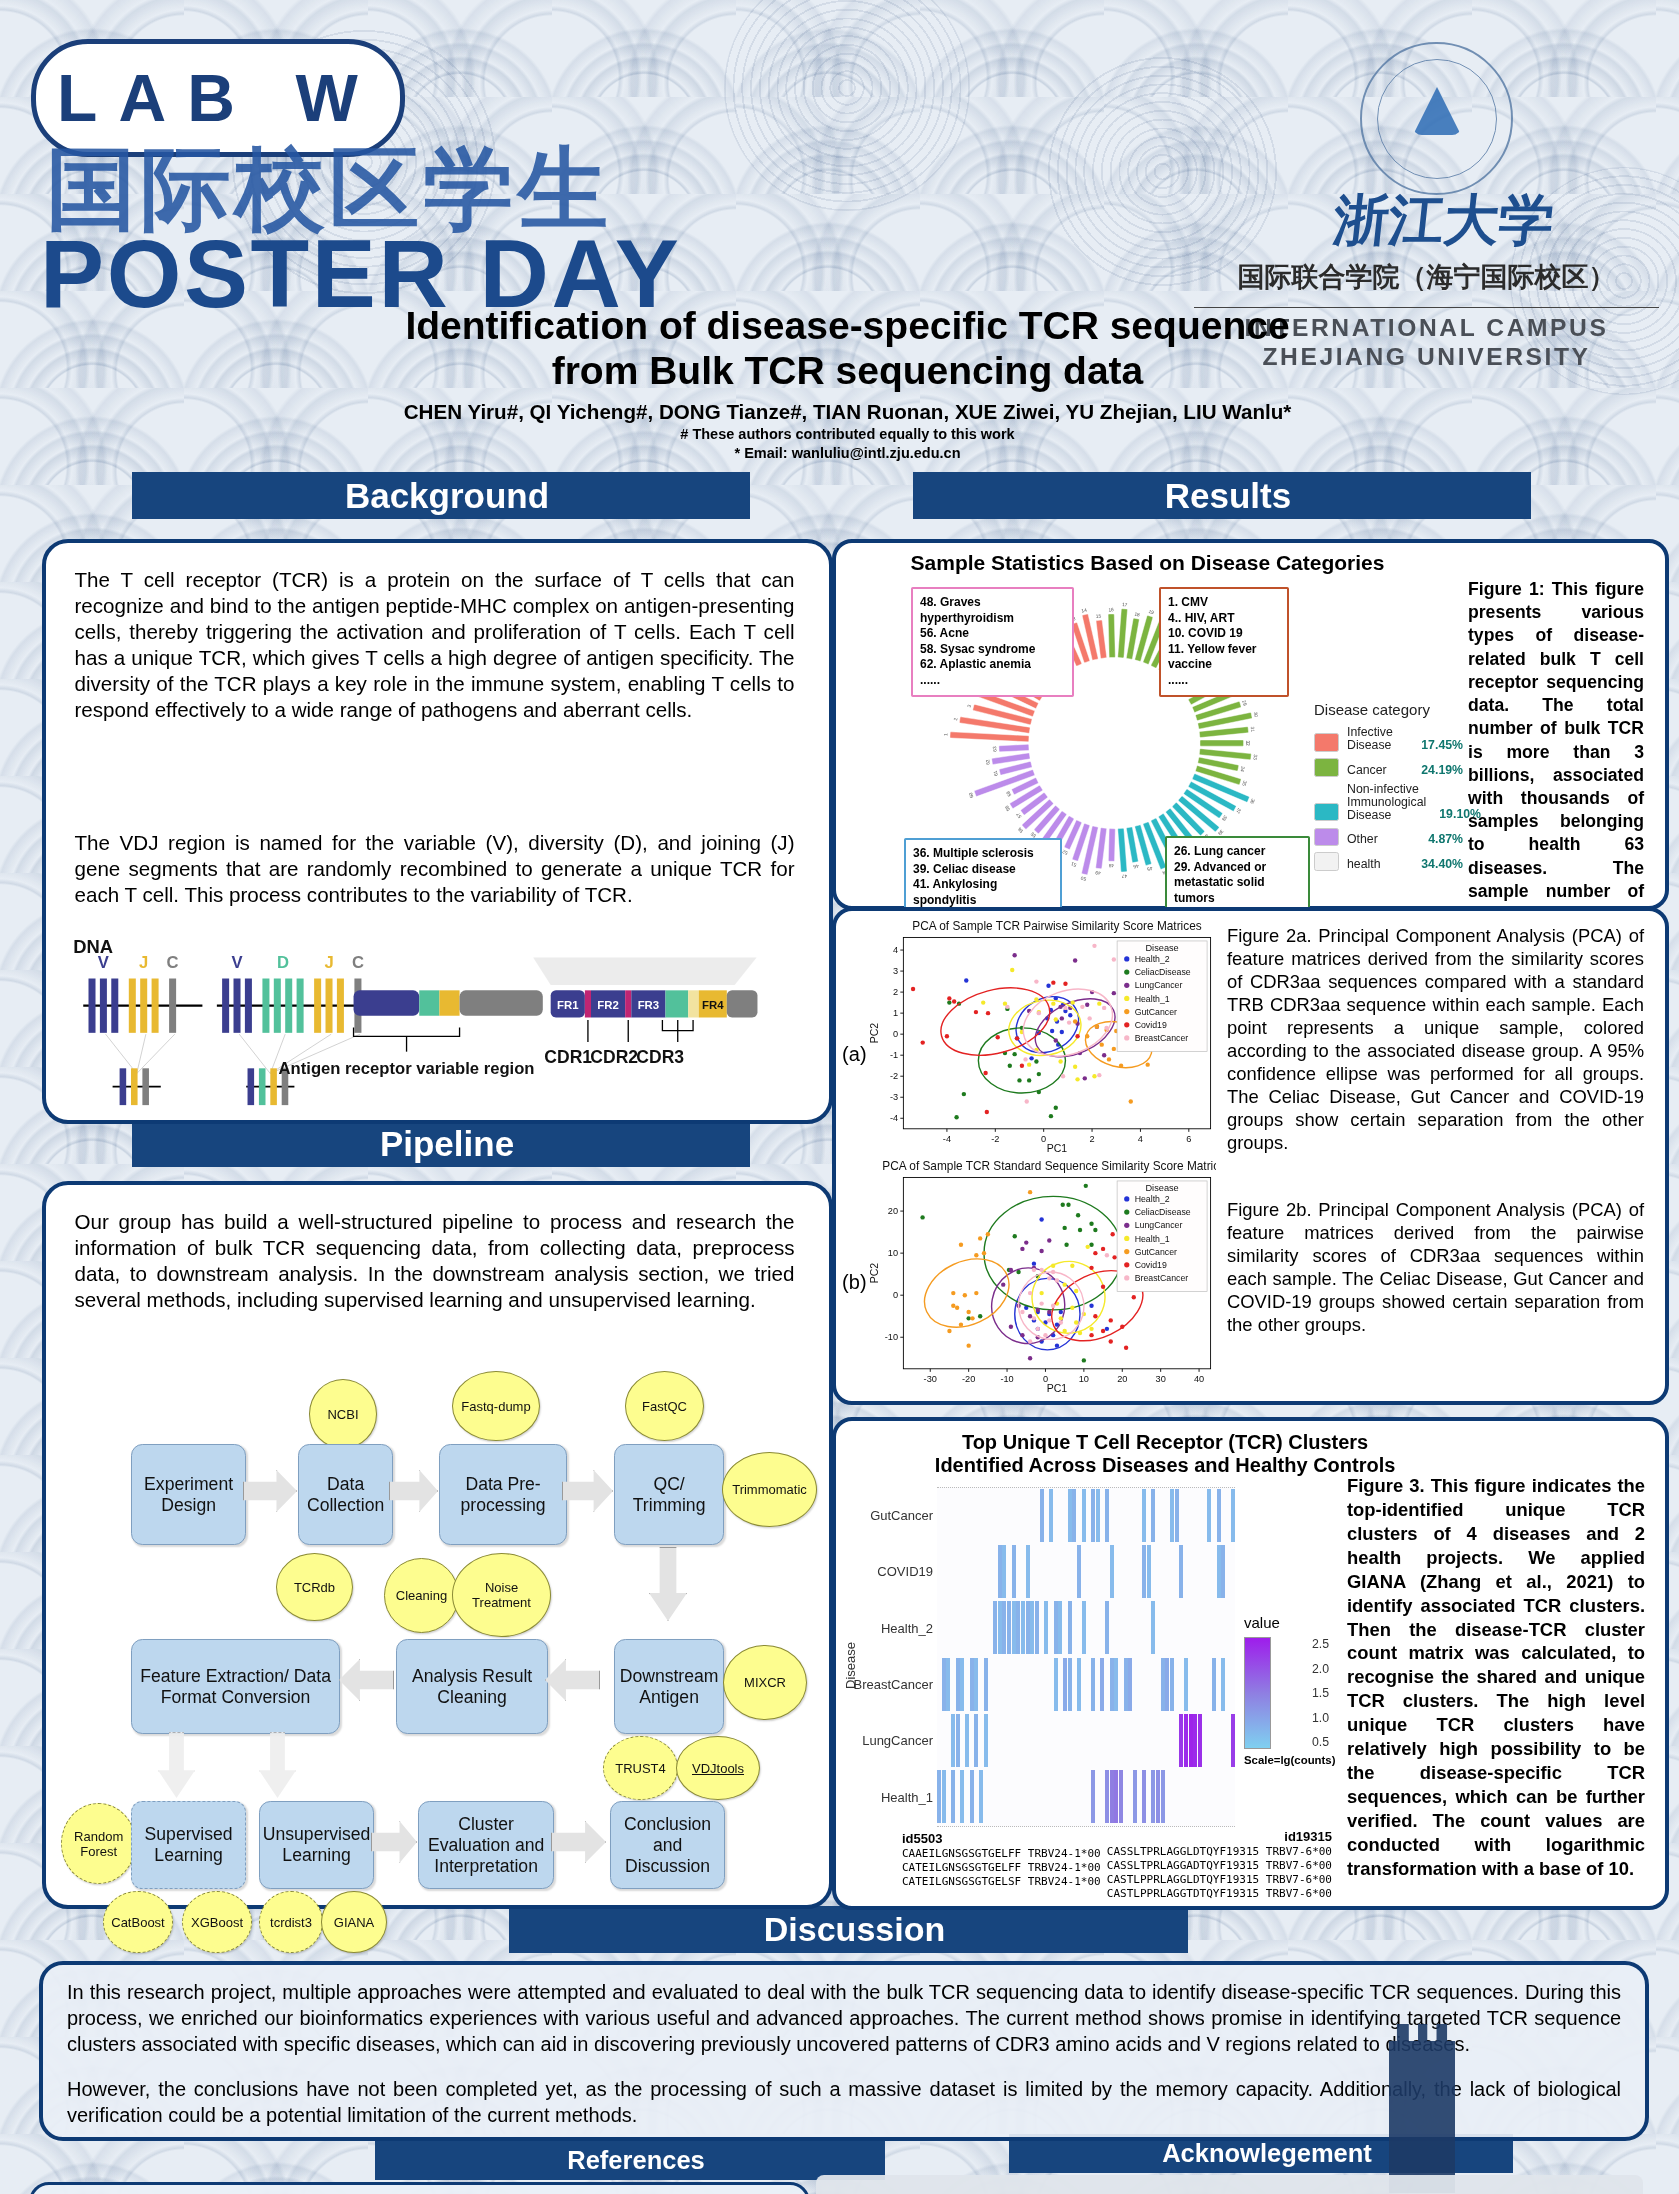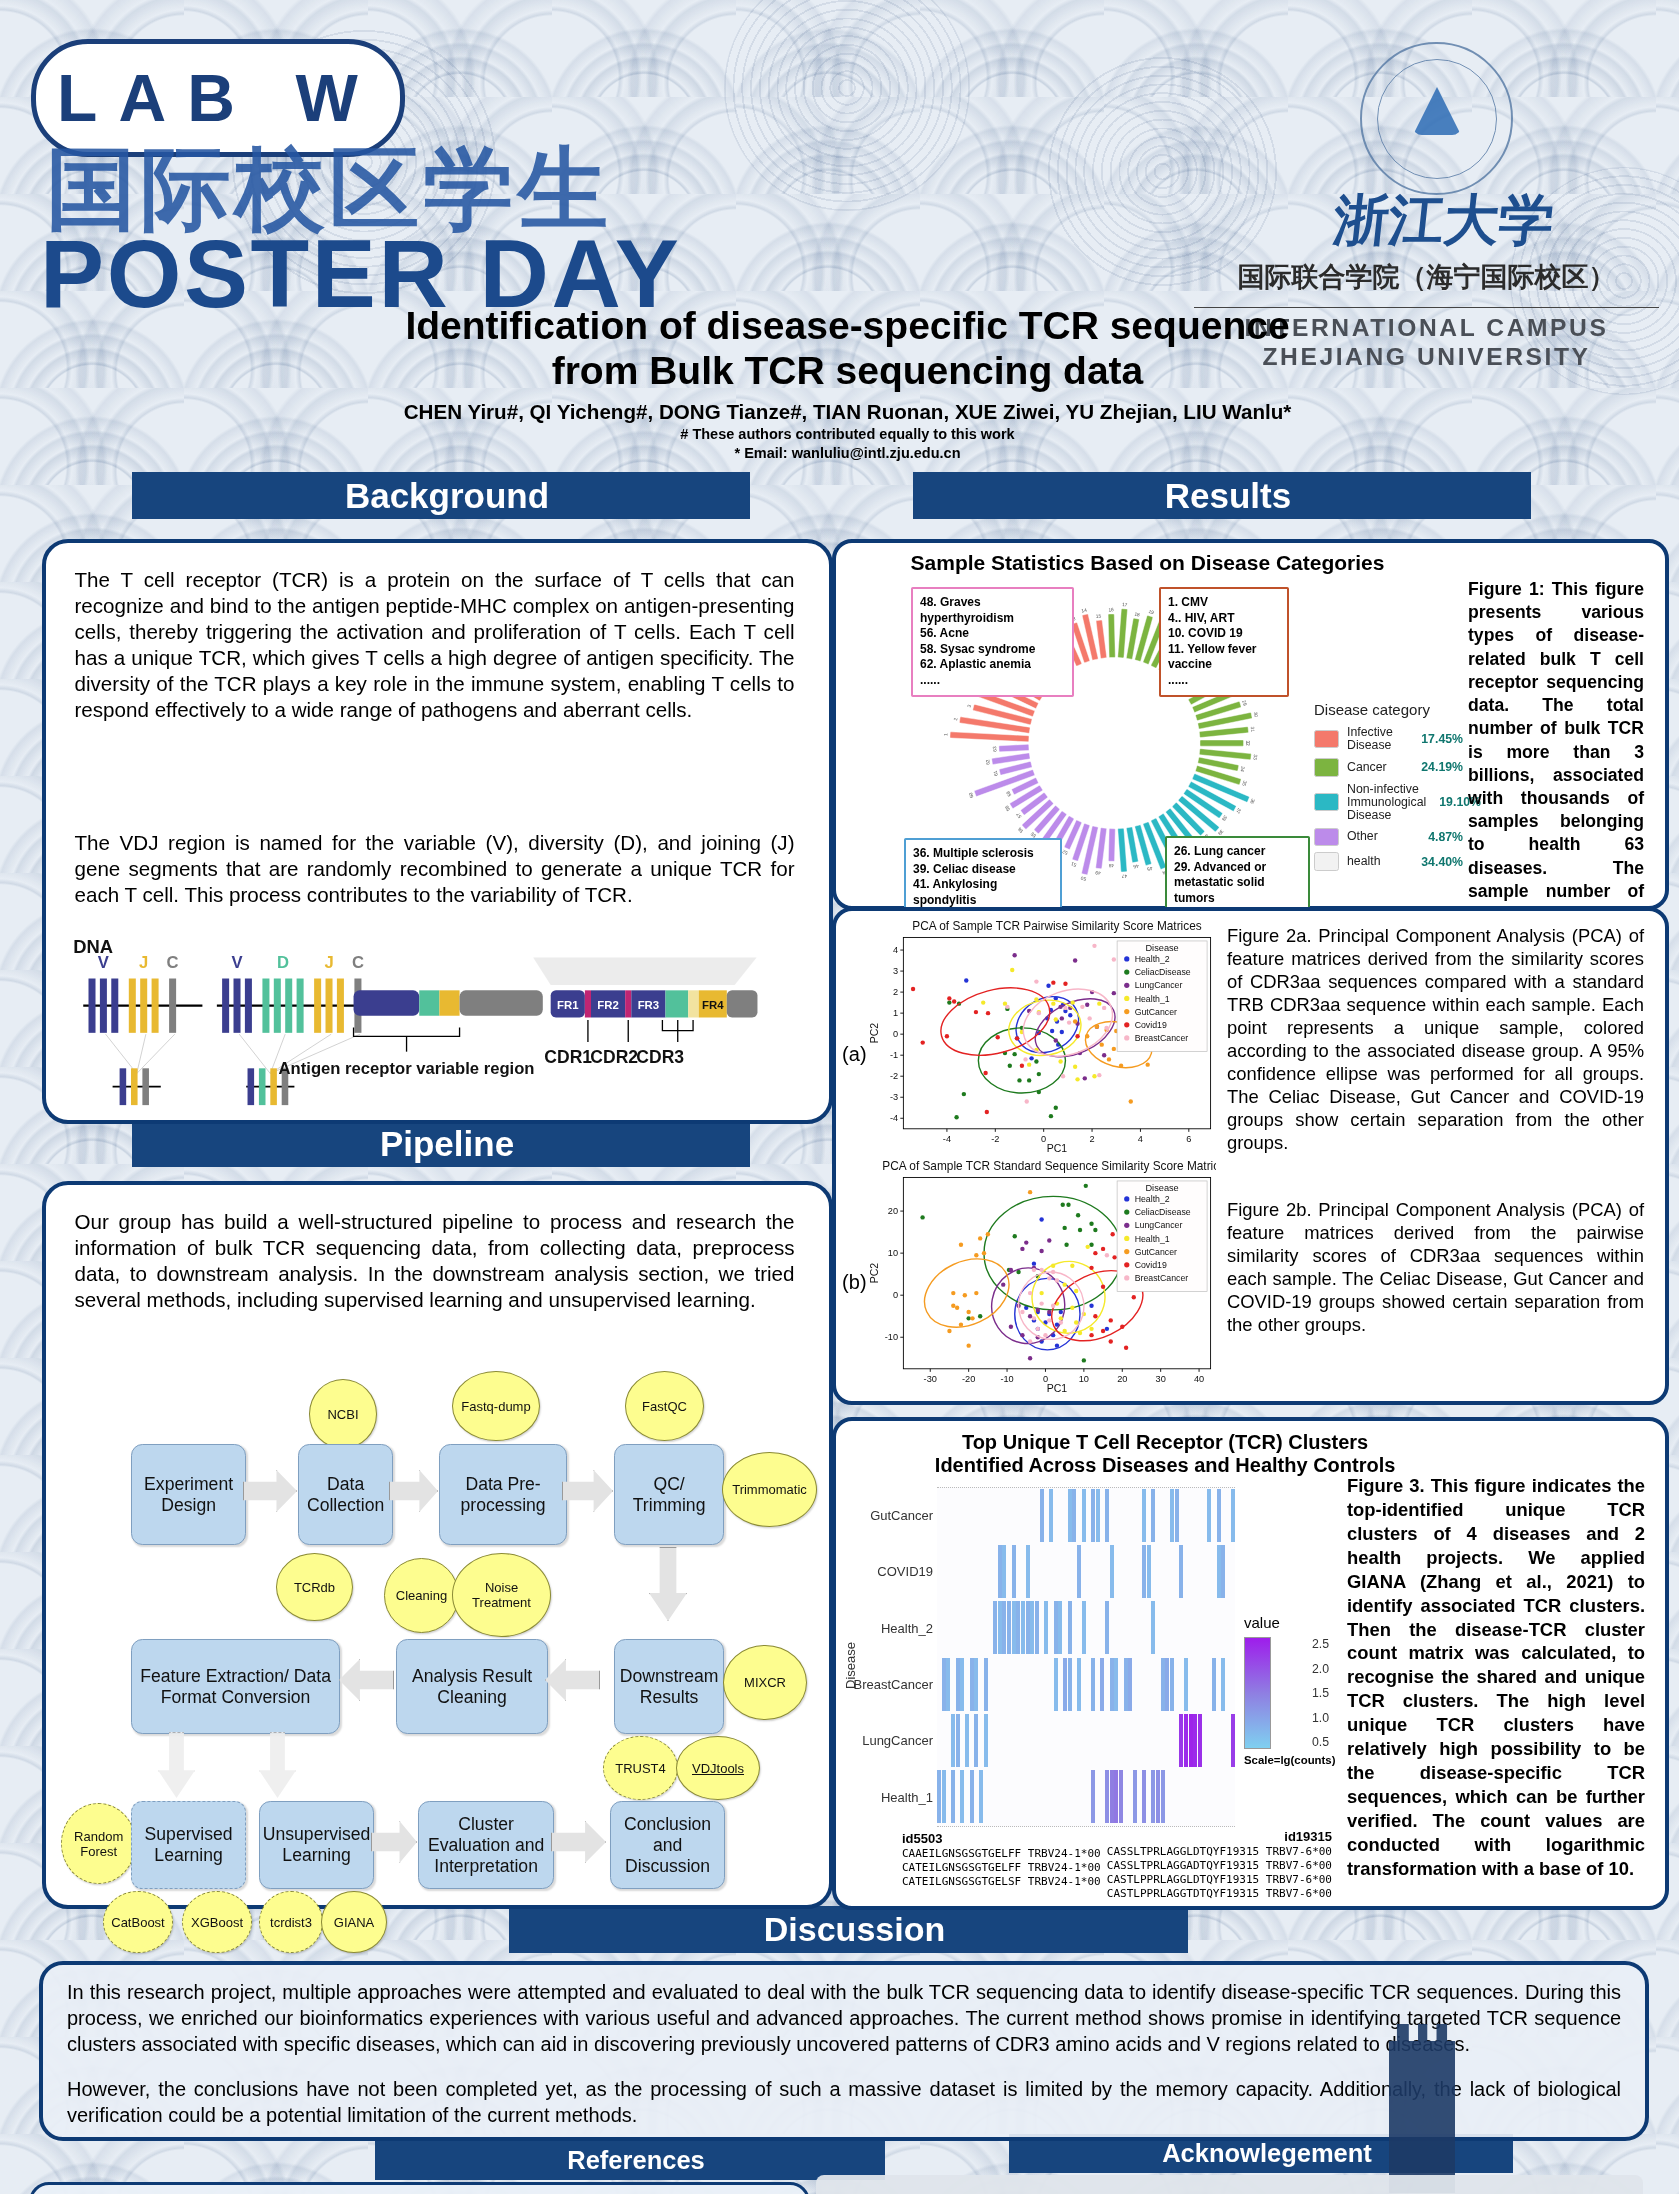--- a/index.html
+++ b/index.html
@@ -35,21 +35,21 @@
   .title-l{font-size:39px;font-weight:700;line-height:1.15;}
   .authors{margin-top:6.1px;font-size:20.6px;font-weight:700;}
   .note{margin-top:2.6px;font-size:14.5px;font-weight:600;}
   
   .sec-h{background:#17457e;color:#fff;display:flex;align-items:center;justify-content:center;font-weight:700;padding-left:12px;}
   
   .wbox{background:#fff;border:4.4px solid #0d3a74;border-radius:26px;}
   .body-just{text-align:justify;color:#000;}
   
   .callout{position:absolute;background:#fff;border:2.2px solid;border-radius:1.8px;padding:6.1px 7px;font-size:12px;font-weight:700;line-height:1.3;}
-  .legend1-row{display:flex;align-items:center;margin-bottom:6.1px;}
+  .legend1-row{display:flex;align-items:flex-end;margin-bottom:6.1px;}
   .legend1-swatch{width:23px;height:16.7px;border-radius:2.6px;margin-right:8px;flex:0 0 auto;border:0.4px solid #ccc;}
   .legend1-label{font-size:12.3px;color:#222;flex:1;line-height:1.05;}
   .legend1-pct{font-size:12.3px;color:#0f766e;margin-left:13px;font-weight:600;}
   
   .fc-box{position:absolute;background:#bdd7ee;border:1.3px solid #7f9fc0;border-radius:11.4px;display:flex;align-items:center;justify-content:center;
     text-align:center;font-size:17.6px;color:#111;padding:2.6px;box-shadow:1.3px 1.3px 1.8px rgba(0,0,0,.15);}
   .fc-oval{position:absolute;background:#fdfd8f;border:1.3px solid #8a8a35;border-radius:50%;display:flex;align-items:center;justify-content:center;
     text-align:center;font-size:13px;color:#111;padding:3.5px;box-shadow:0.9px 1.3px 1.8px rgba(0,0,0,.18);}
   .fc-dashed{border-style:dashed;}
   .fc-arrowR{position:absolute;background:#e3e3e3;border:0.4px solid #9a9a9a;
@@ -203,21 +203,21 @@
         <div class="fc-box" style="left: 555px; top: 86px; width: 103px; height: 94px;">QC/ Trimming</div>
         <div class="fc-oval" style="left: 663px; top: 94px; width: 86px; height: 66px;">Trimmomatic</div>
         <div class="fc-oval" style="left: 217px; top: 195px; width: 68px; height: 59px;">TCRdb</div>
         <div class="fc-oval" style="left: 325px; top: 200px; width: 66px; height: 66px;">Cleaning</div>
         <div class="fc-oval" style="left: 393px; top: 195px; width: 90px; height: 75px;">Noise Treatment</div>
         <div class="fc-arrowD" style="left: 590px; top: 189px; width: 36px; height: 72px;"></div>
         <div class="fc-box" style="left: 72px; top: 281px; width: 202px; height: 88px;">Feature Extraction/ Data Format Conversion</div>
         <div class="fc-arrowL" style="left: 280px; top: 301px; width: 53px; height: 40px;"></div>
         <div class="fc-box" style="left: 337px; top: 281px; width: 145px; height: 88px;">Analysis Result Cleaning</div>
         <div class="fc-arrowL" style="left: 486px; top: 301px; width: 53px; height: 40px;"></div>
-        <div class="fc-box" style="left: 555px; top: 281px; width: 103px; height: 88px;">Downstream Results</div>
+        <div class="fc-box" style="left: 555px; top: 281px; width: 103px; height: 88px;">Downstream Antigen</div>
         <div class="fc-oval" style="left: 664px; top: 287px; width: 75px; height: 66px;">MIXCR</div>
         <div class="fc-oval fc-dashed" style="left: 544px; top: 378px; width: 66px; height: 55px;">TRUST4</div>
         <div class="fc-oval" style="left: 617px; top: 378px; width: 75px; height: 55px; text-decoration: underline;">VDJtools</div>
         <div class="fc-arrowD2" style="left: 99px; top: 374px; width: 35px; height: 64px;"></div>
         <div class="fc-arrowD2" style="left: 200px; top: 374px; width: 35px; height: 64px;"></div>
         <div class="fc-oval fc-dashed" style="left: 2.2px; top: 445px; width: 66px; height: 72px;">Random Forest</div>
         <div class="fc-box fc-dashed" style="left: 72px; top: 443px; width: 108px; height: 81px;">Supervised Learning</div>
         <div class="fc-box" style="left: 200px; top: 443px; width: 108px; height: 81px;">Unsupervised Learning</div>
         <div class="fc-arrowR" style="left: 312px; top: 463px; width: 44px; height: 40px;"></div>
         <div class="fc-box" style="left: 359px; top: 443px; width: 129px; height: 81px;">Cluster Evaluation and Interpretation</div>

